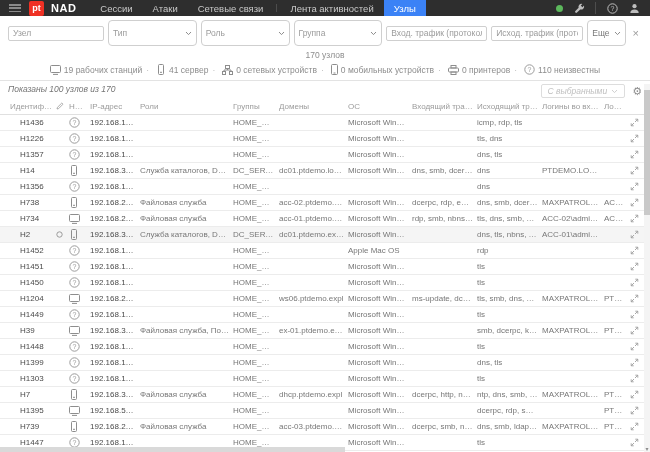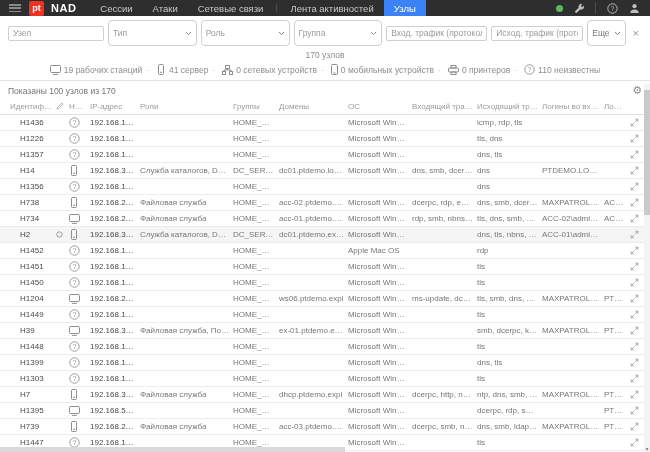--- a/index.html
+++ b/index.html
@@ -35,21 +35,21 @@
   .f-clear { color:#9b9b9b; font-size:11px; cursor:pointer; padding:0 3px; line-height:1; }
 
   
   .statsbar { display:flex; align-items:center; gap:4px; padding:1px 8px 5px 8px;
     font-size:8.5px; color:#8d8d8d; border-bottom:1px solid #e3e3e3;flex-direction:column; }
   .stat { display:flex; align-items:center; gap:3px; }
   .stat + .stat::before { content:"·"; margin-right:4px; color:#bbb; }
   .stat svg { display:block; }
 
   
-  .toolbar { display:flex; align-items:flex-end; padding:3px 8px; height:18px; }
+  .toolbar { display:flex; align-items:flex-start; padding:3px 8px; height:18px;font-style:italic; }
   .shown-text { font-size:8.5px; color:#757575; }
   .toolbar-right { margin-left:auto; display:flex; align-items:center; gap:7px; }
   .btn-selected { border:1px solid #ddd; border-radius:2px; background:#fff; color:#c0c0c0;
     font-size:8.5px; padding:1px 6px; display:flex; align-items:center; gap:4px; cursor:default; }
   .gear { color:#8d8d8d; font-size:11px; line-height:1; cursor:pointer; font-family:"DejaVu Sans", sans-serif; }
 
   
   .thead { display:flex; align-items:center; height:16px; padding-left:8px;
     font-size:8px; color:#9b9b9b; border-bottom:1px solid #e0e0e0; }
   .tc { white-space:nowrap; overflow:hidden; text-overflow:ellipsis; padding-right:4px; flex:none; }
@@ -207,20 +207,26 @@
             </svg>
           </span>
           <span>110 неизвестны</span>
         </span>
       </span>
   </div>
 
   <div class="toolbar">
     <span class="shown-text">Показаны 100 узлов из 170</span>
     <span class="toolbar-right">
+      <span class="btn-selected">
+        <span>С выбранными</span>
+        <svg width="7" height="5" viewBox="0 0 7 5">
+            <path d="M1 1 L3.5 3.6 L6 1" fill="none" stroke="#d0d0d0"></path>
+          </svg>
+      </span>
       <span class="gear">⚙</span>
     </span>
   </div>
 
   <div class="thead">
     <span class="tc c-id" style="padding-left:2px">Идентификатор</span>
     <span class="tc c-edit">
       <svg width="8" height="8" viewBox="0 0 8 8">
           <path d="M1 7 L1.4 5.4 L5.8 1 L7 2.2 L2.6 6.6 Z" fill="none" stroke="#9b9b9b" stroke-width="0.8"></path>
         </svg>

